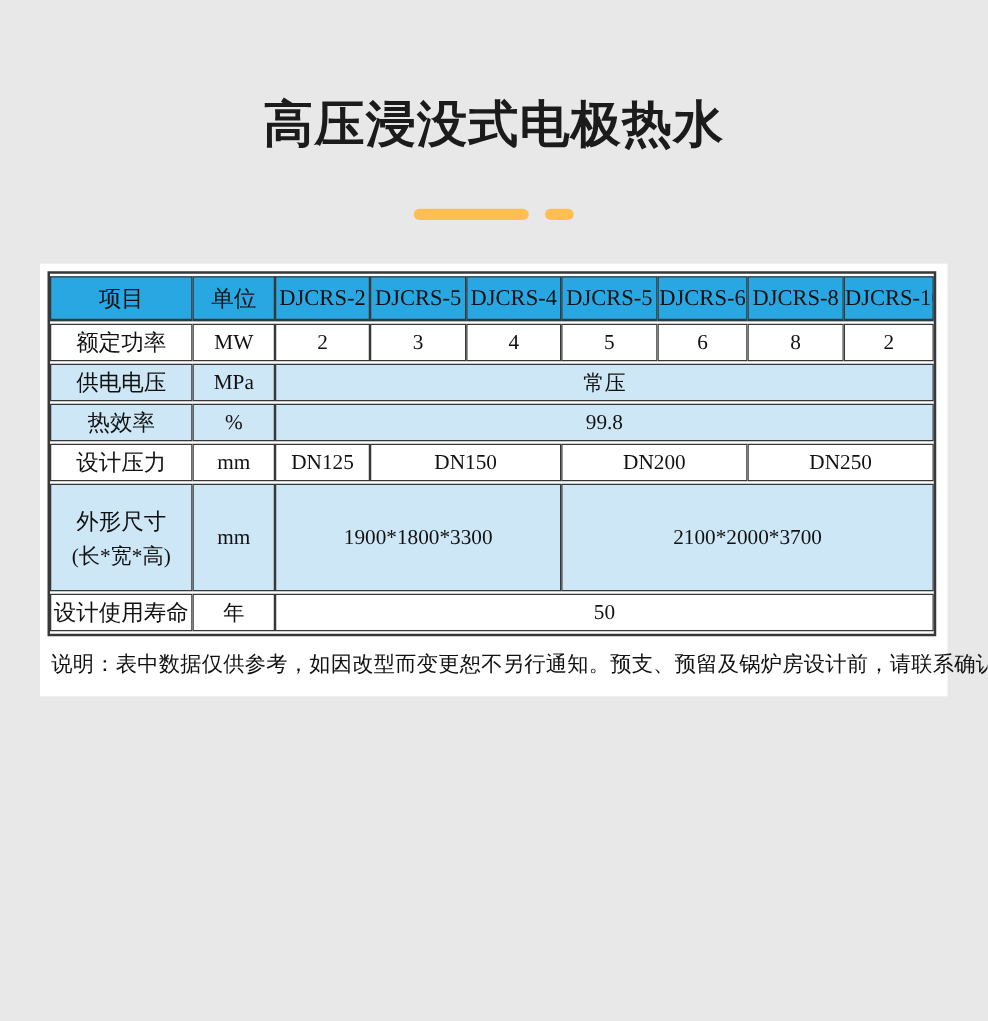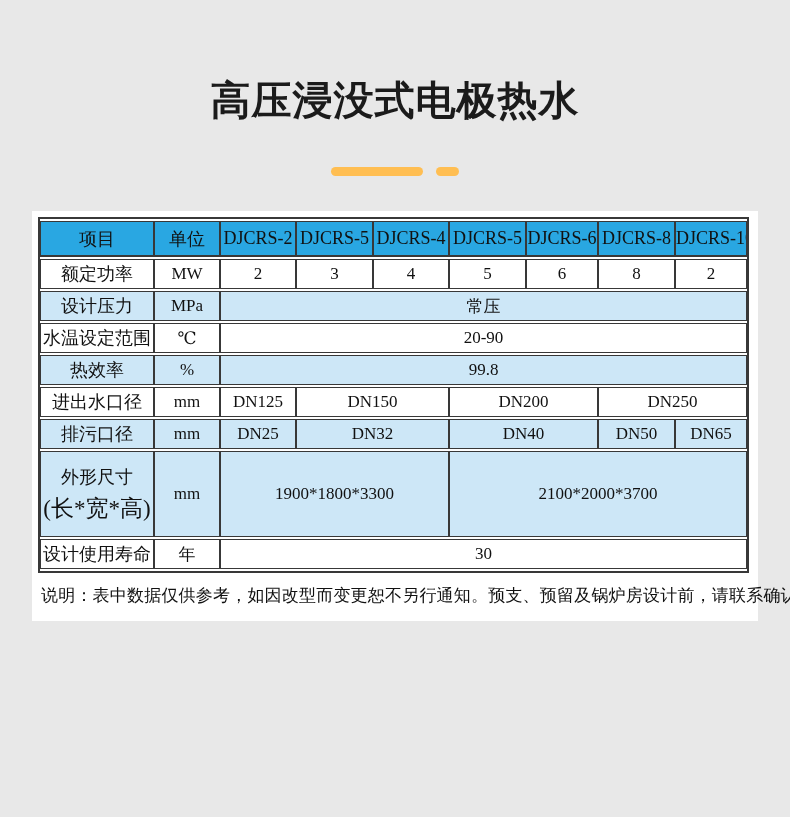--- a/index.html
+++ b/index.html
@@ -67,21 +67,21 @@
   }
   table.spec td.label { font-size: 18px; margin-top: 24px; }
   tr.head td {
     background: #29a7e2;
     height: 36px;
     border-bottom-width: 2px;
     font-size: 18px;
   }
   tr.alt td { background: #cde7f7; }
   tr.tall td { height: 86px; }
-  td.label .l2 { font-size: 23px; margin-top: 4px; }
+  td.label .l2 { font-size: 17px; margin-top: 4px; }
 
   
   .note {
     padding: 11px 4px 0 3px;
     font-size: 17px;
     color: #111111;
     letter-spacing: 0.2px;
     white-space: nowrap;
   }
 </style>
@@ -132,71 +132,57 @@
         <td>3</td>
         <td>4</td>
         <td>5</td>
         <td>6</td>
         <td>8</td>
         <td>2</td>
       </tr>
 
 
       <tr class="alt">
-        <td class="label">设计压力</td>
+        <td class="label">供电电压</td>
         <td>MPa</td>
         <td colspan="7">常压</td>
       </tr>
 
-      <tr>
-        <td class="label">水温设定范围</td>
-        <td>℃</td>
-        <td colspan="7">20-90</td>
-      </tr>
 
       <tr class="alt">
         <td class="label">热效率</td>
         <td>%</td>
         <td colspan="7">99.8</td>
       </tr>
 
       <tr>
-        <td class="label">进出水口径</td>
+        <td class="label">设计压力</td>
         <td>mm</td>
         <td>DN125</td>
         <td colspan="2">DN150</td>
         <td colspan="2">DN200</td>
         <td colspan="2">DN250</td>
       </tr>
 
-      <tr class="alt">
-        <td class="label">排污口径</td>
-        <td>mm</td>
-        <td>DN25</td>
-        <td colspan="2">DN32</td>
-        <td colspan="2">DN40</td>
-        <td>DN50</td>
-        <td>DN65</td>
-      </tr>
 
 
       <tr class="alt tall">
         <td class="label">
           <div>外形尺寸</div>
           <div class="l2">(长*宽*高)</div>
         </td>
         <td>mm</td>
         <td colspan="3">1900*1800*3300</td>
         <td colspan="4">2100*2000*3700</td>
       </tr>
 
       <tr>
         <td class="label">设计使用寿命</td>
         <td>年</td>
-        <td colspan="7">30</td>
+        <td colspan="7">50</td>
       </tr>
     </tbody>
       </table>
 
     <div class="note">说明：表中数据仅供参考，如因改型而变更恕不另行通知。预支、预留及锅炉房设计前，请联系确认有关数据。</div>
   </div>
 
 </div>
 
 </body></html>

